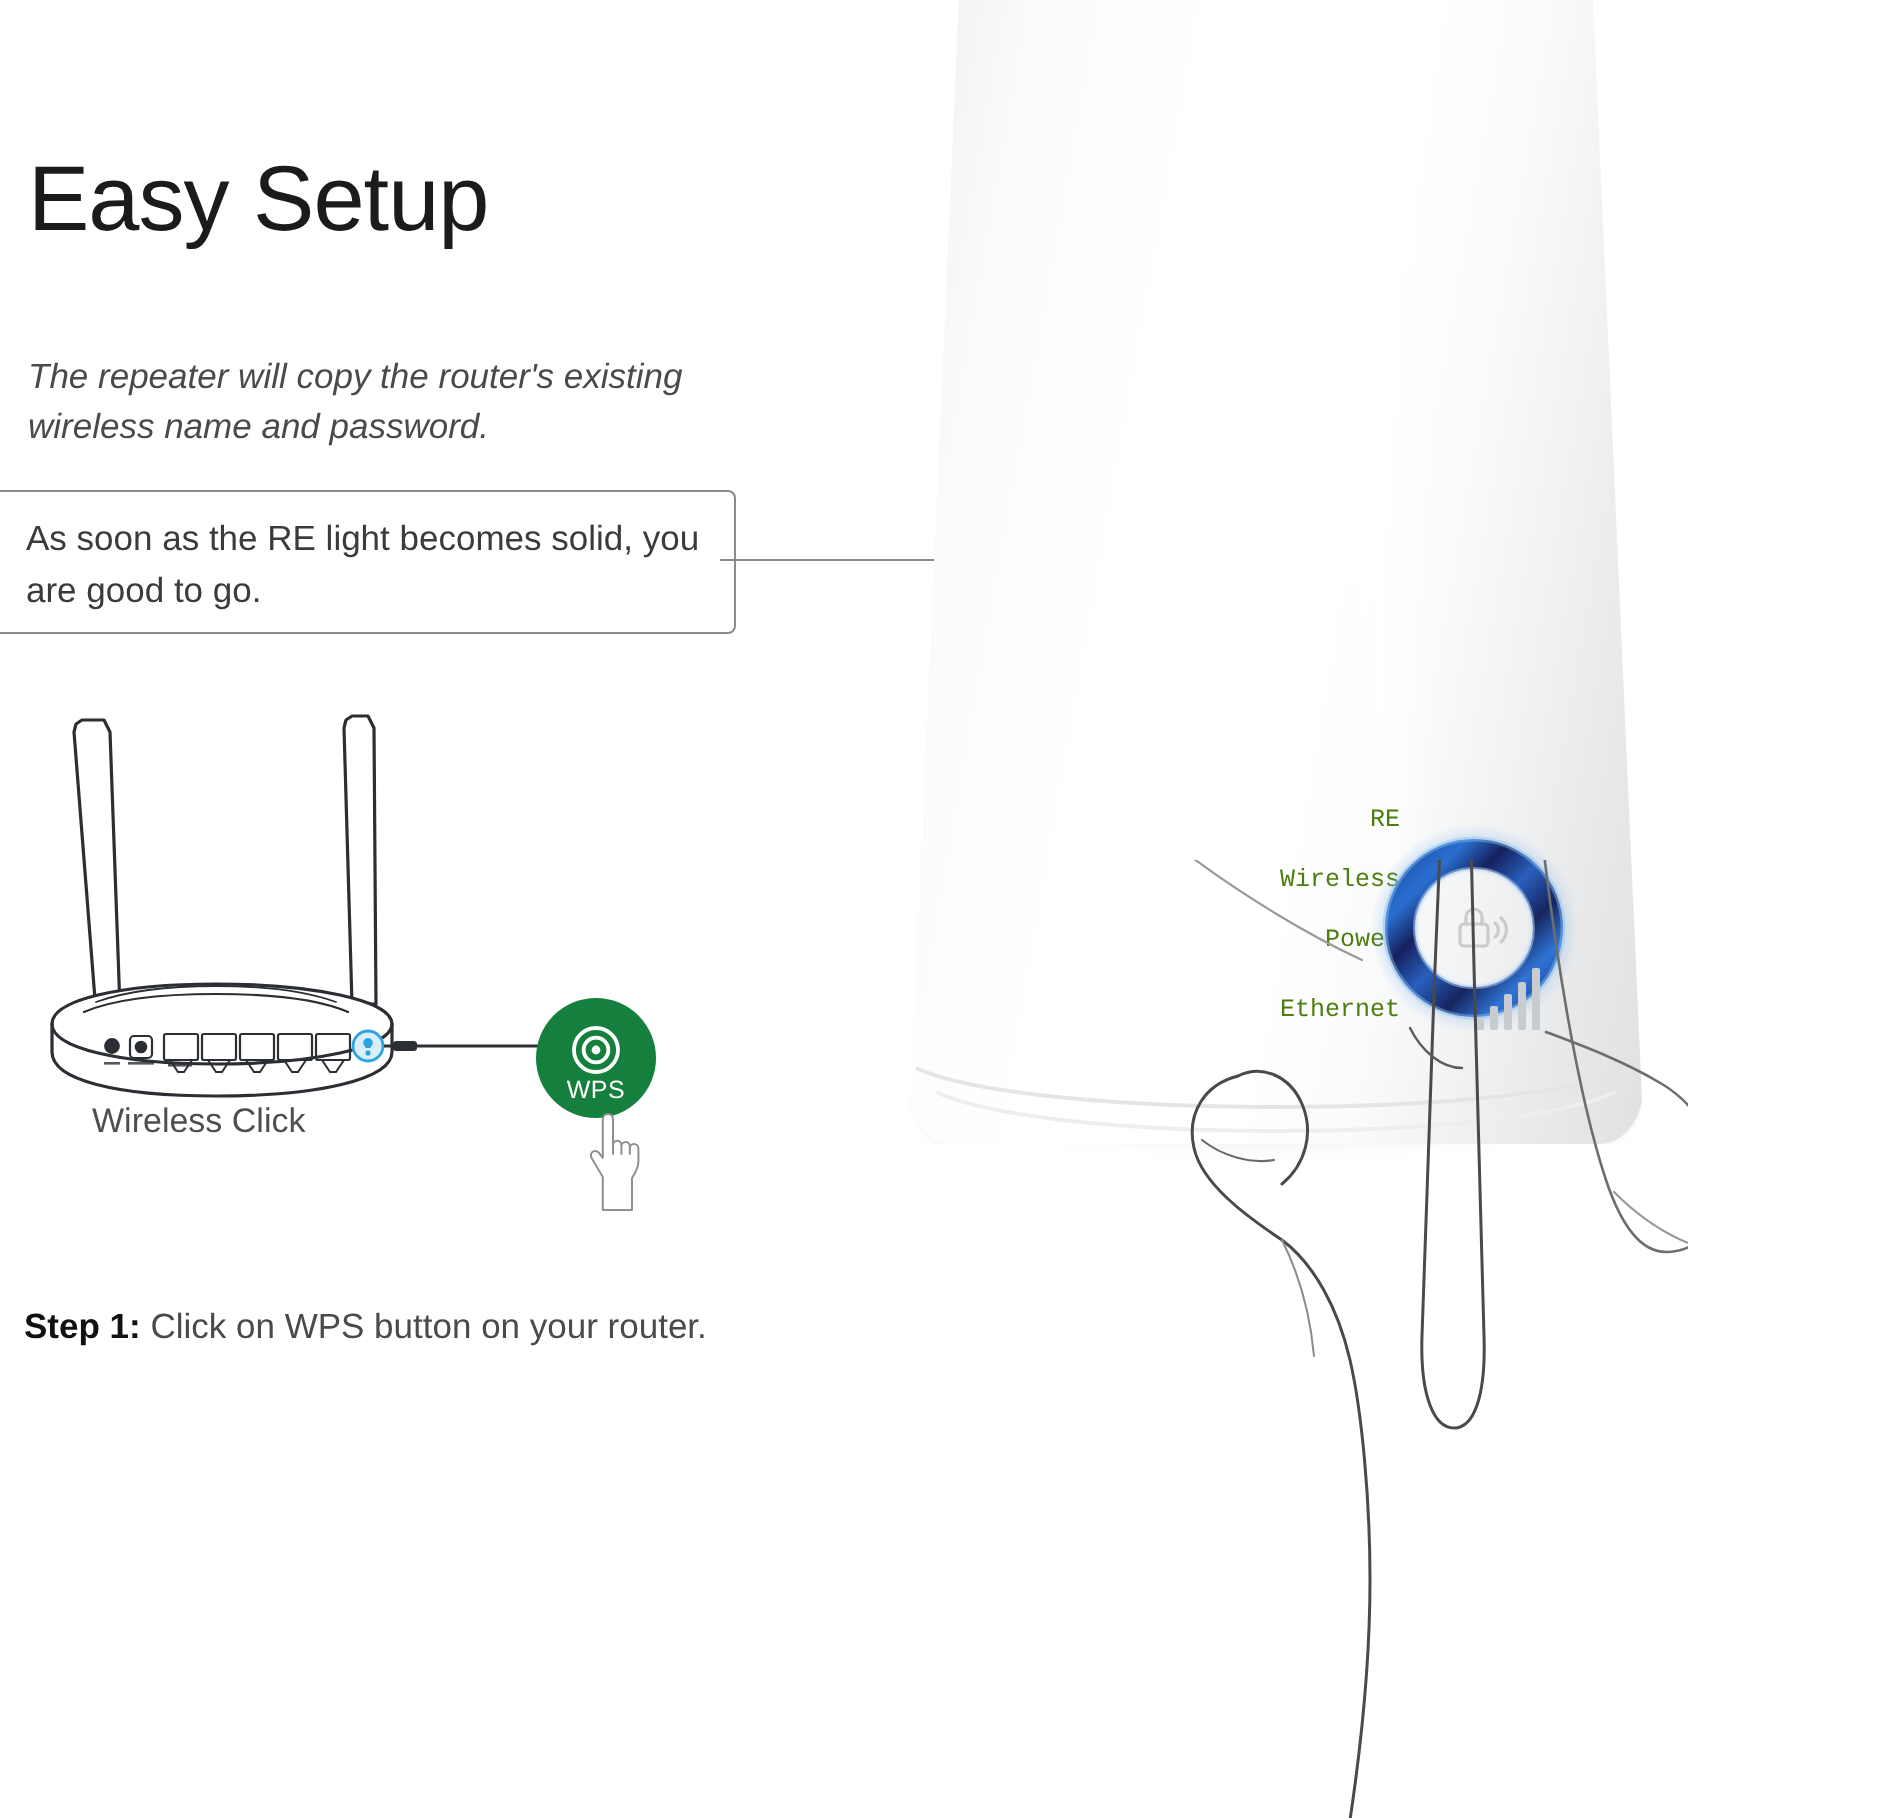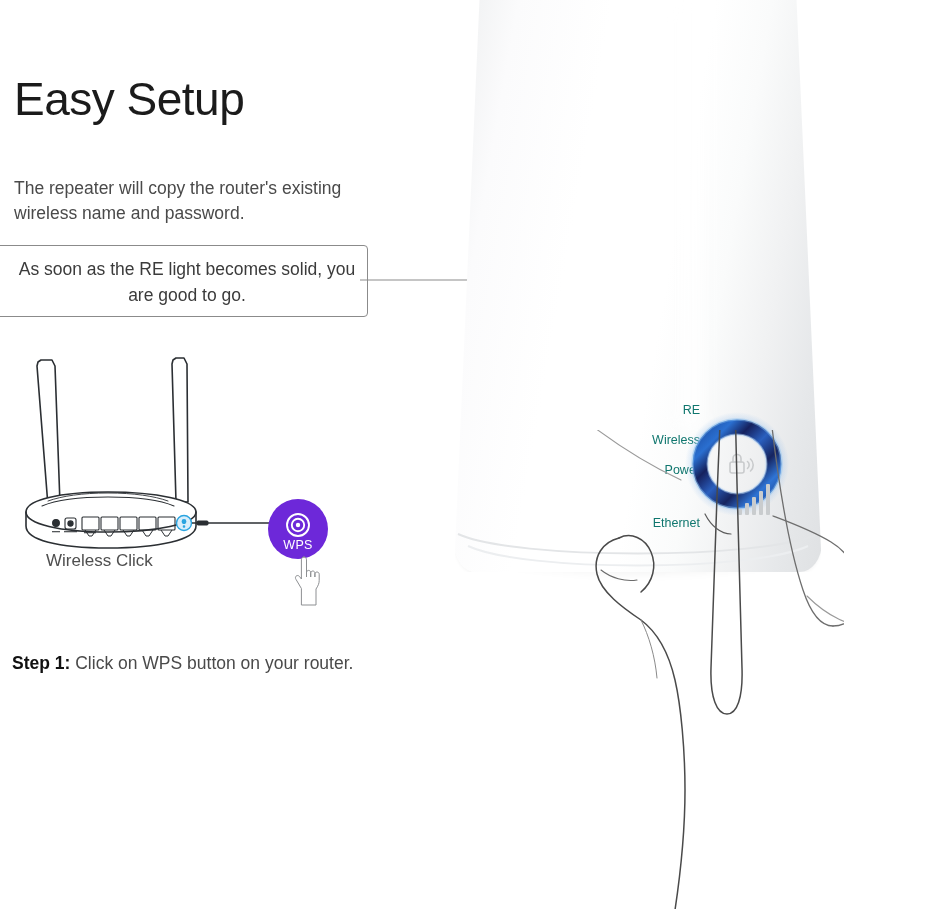--- a/index.html
+++ b/index.html
@@ -40,20 +40,21 @@
 
   .intro-para {
     position: absolute;
     left: 14px;
     top: 176px;
     width: 330px;
     font-size: 17.5px;
     line-height: 25px;
     color: #4a4a4a;
     font-weight: 400;
+    font-style: italic;
   }
 
   
   .callout {
     position: absolute;
     left: -14px;
     top: 245px;
     width: 382px;
     height: 72px;
     border: 1px solid #8b8b8b;
@@ -62,21 +63,20 @@
     background: #fff;
   }
   .callout-text {
     position: absolute;
     left: 26px;
     top: 10px;
     width: 348px;
     font-size: 17.5px;
     line-height: 26px;
     color: #3b3b3b;
-    text-align: center;
   }
 
   
   .leader {
     position: absolute;
     left: 360px;
     top: 240px;
     width: 380px;
     height: 190px;
     pointer-events: none;
@@ -101,21 +101,21 @@
   }
 
   
   .wps-badge {
     position: absolute;
     left: 268px;
     top: 499px;
     width: 60px;
     height: 60px;
     border-radius: 50%;
-    background: #6d28d9;
+    background: #15803d;
     color: #ffffff;
   }
   .wps-ring {
     position: absolute;
     left: 50%;
     top: 13px;
     transform: translateX(-50%);
   }
   .wps-text {
     position: absolute;
@@ -227,28 +227,29 @@
     color: #7d7f82;
     letter-spacing: -0.6px;
     font-weight: 400;
   }
 
   
   .led-label {
     position: absolute;
     font-size: 12.5px;
     line-height: 16px;
-    color: #0f766e;
+    color: #4d7c0f;
     text-align: right;
     white-space: nowrap;
+    font-family: Liberation Mono, monospace;
   }
   .led-re       { left: 200px; top: 408px; width: 80px; }
   .led-wireless { left: 170px; top: 438px; width: 110px; }
   .led-power    { left: 176px; top: 468px; width: 104px; }
-  .led-ethernet { left: 160px; top: 503px; width: 120px; margin-top: 18px; }
+  .led-ethernet { left: 160px; top: 503px; width: 120px; }
 
   
   .ring-wrap {
     position: absolute;
     left: 262px;
     top: 415px;
     width: 110px;
     height: 110px;
   }
   .signal-bars {

